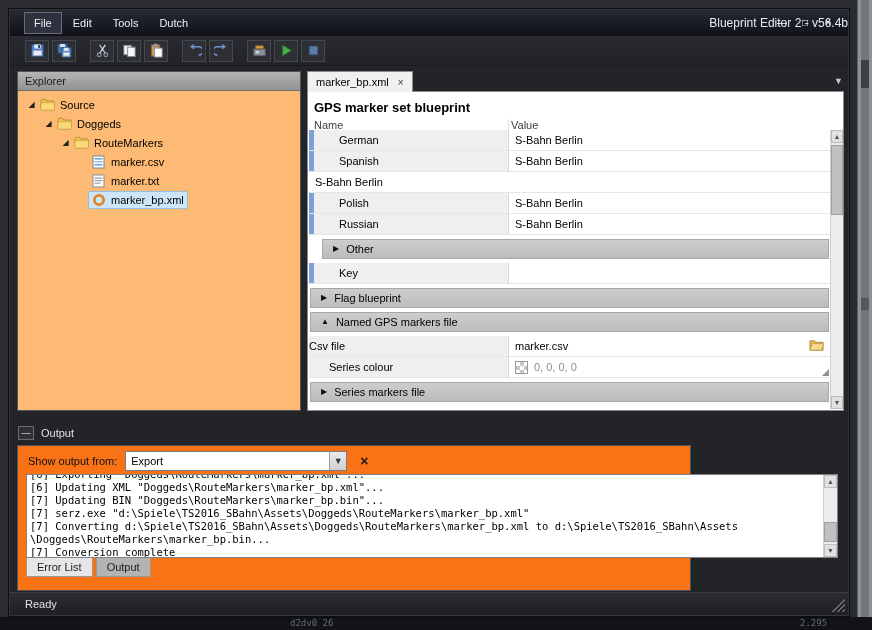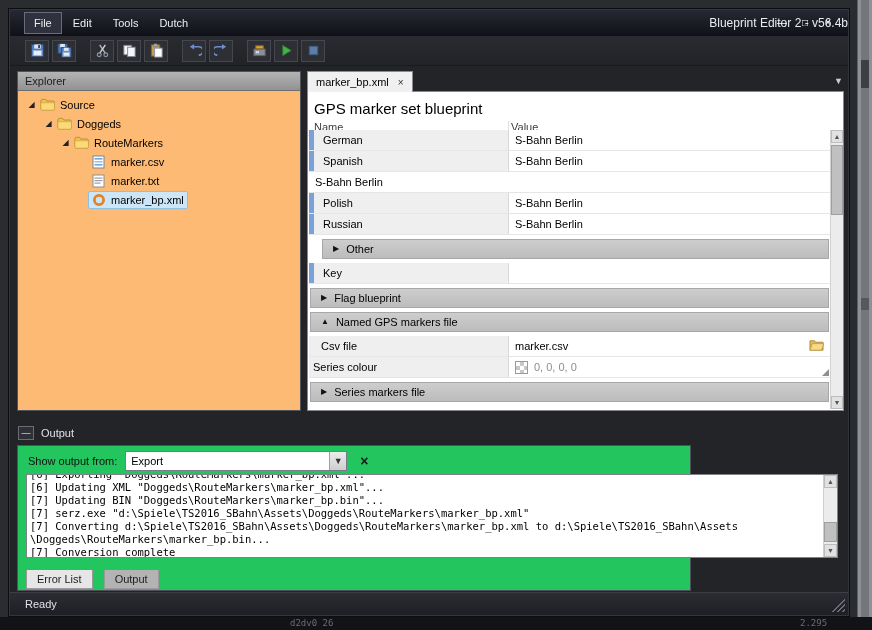--- a/index.html
+++ b/index.html
@@ -42,64 +42,64 @@
   .tree-icon{width:17px;height:14px;margin-right:4px;flex:none;display:flex;align-items:center;justify-content:center}
   .tree-label{white-space:nowrap}
 
   
   .editor{position:absolute;left:298px;top:62px;width:537px;height:340px}
   .tabstrip{height:20px;position:relative}
   .tab{position:absolute;left:0;top:0;height:21px;background:#f0f0f0;border:1px solid #8a8c92;border-bottom:none;display:flex;align-items:center;padding:0 8px;gap:9px;z-index:2}
   .tab-close{color:#333;font-size:10px}
   .tab-dd{position:absolute;right:1px;top:5px;color:#c9ccd2;font-size:9px}
   .gridpanel{position:absolute;left:0;top:20px;width:537px;height:320px;background:#fff;border:1px solid #85878d}
-  .bp-title{font-weight:normal;font-size:15px;padding:8px 6px 4px}
+  .bp-title{font-weight:bold;font-size:13px;padding:8px 6px 4px}
   .grid-header{height:15px;border-bottom:1px solid #e0e0e0;position:relative;color:#3c3c3c}
   .grid-header .col-name{position:absolute;left:6px;top:0}
   .grid-header .col-value{position:absolute;left:203px;top:0}
   .grid-header::after{content:"";position:absolute;left:200px;top:0;bottom:0;width:1px;background:#e0e0e0}
   .grid-rows{position:absolute;left:1px;top:38px;right:13px;bottom:1px;overflow:hidden;background:#fff}
   .prop-row{display:flex;height:21px;border-bottom:1px solid #e6e6e6;position:relative}
-  .cell-name{width:200px;background:#efefef;border-right:1px solid #d9d9d9;display:flex;align-items:center;padding-left:12px;position:relative}
-  .cell-name.strip{padding-left:14px}
+  .cell-name{width:200px;background:#efefef;border-right:1px solid #d9d9d9;display:flex;align-items:center;position:relative}
+  .cell-name.strip{padding-left:30px}
   .cell-name.strip::before{content:"";position:absolute;left:0;top:0;bottom:0;width:5px;background:#7ba2d8}
-  .cell-name.flush{padding-left:4px}
+  .cell-name.flush{padding-left:20px}
   .cell-value{flex:1;background:#fff;display:flex;align-items:center;padding-left:6px;position:relative}
   .val.muted{color:#8e8e8e}
   .trail-ic{position:absolute;right:6px;top:3px}
   .corner{position:absolute;right:1px;bottom:1px;width:0;height:0;border-left:7px solid transparent;border-bottom:7px solid #8f8f8f}
   .swatch{width:13px;height:13px;margin-right:6px;border:1px solid #9a9a9a;flex:none;
     background-image:linear-gradient(45deg,#c8c8c8 25%,transparent 25%,transparent 75%,#c8c8c8 75%),linear-gradient(45deg,#c8c8c8 25%,#fff 25%,#fff 75%,#c8c8c8 75%);
     background-size:8px 8px;background-position:0 0,4px 4px}
   .group-row{height:20px;background:linear-gradient(#cdcdcd,#bcbcbc);border:1px solid #a7a7a7;display:flex;align-items:center;padding-left:10px;gap:7px;margin:4px 1px}
   .group-row.inset{margin-left:13px}
   .group-row .tri{font-size:8px;color:#111;line-height:1}
 
   .vscroll{position:absolute;top:38px;right:0;bottom:1px;width:13px;background:#ececec;border-left:1px solid #d2d2d2}
   .sb-btn{height:13px;background:#e1e1e1;border:1px solid #bdbdbd;font-size:7px;text-align:center;line-height:11px;color:#555}
   .sb-btn.down{position:absolute;bottom:0;left:0;right:0}
   .sb-thumb{position:absolute;left:0;right:0;top:15px;height:70px;background:#c0c0c0;border:1px solid #9f9f9f}
 
   
   .output-header{position:absolute;left:9px;top:414px;height:20px;display:flex;align-items:center;gap:7px;color:#dde0e6}
   .collapse-btn{width:16px;height:14px;border:1px solid #6a6d76;background:#2e3036;color:#dfe2e8;font-size:9px;display:flex;align-items:center;justify-content:center;line-height:1}
-  .output-panel{position:absolute;left:8px;top:436px;width:674px;height:146px;background:#22c55e;border:1px solid #50525a}
+  .output-panel{position:absolute;left:8px;top:436px;width:674px;height:146px;background:#f97316;border:1px solid #50525a}
   .output-controls{position:absolute;left:10px;top:4px;right:10px;height:22px;display:flex;align-items:center}
   .so-label{color:#111;margin-right:8px}
   .combo{width:222px;height:20px;background:#fff;border:1px solid #767b85;display:flex;align-items:center;position:relative}
   .combo-value{padding-left:5px}
   .combo-btn{position:absolute;right:0;top:0;bottom:0;width:17px;background:linear-gradient(#ececec,#cfcfcf);border-left:1px solid #9aa0a8;color:#333;font-size:9px;display:flex;align-items:center;justify-content:center}
   .clear-btn{margin-left:13px;color:#1a1a1a;font-size:14px;font-weight:bold}
   .console-wrap{position:absolute;left:8px;top:28px;width:812px;height:84px;border:1px solid #7f8288;background:#fff}
   .console{position:absolute;left:3px;top:0;right:15px;bottom:0;overflow:hidden;font-family:"DejaVu Sans Mono",monospace;font-size:10.5px;line-height:13px;white-space:pre;color:#000}
   .console .line.clipped{margin-top:-7px}
   .console-scroll{position:absolute;top:0;right:0;bottom:0;width:14px;background:#ececec;border-left:1px solid #cfcfcf}
   .console-scroll .sb-thumb{top:auto;bottom:15px;height:20px}
   .console-scroll .sb-btn.up{position:absolute;top:0;left:0;right:0}
-  .bottom-tabs{position:absolute;left:8px;top:124px;display:flex;gap:11px}
+  .bottom-tabs{position:absolute;left:8px;top:112px;display:flex;gap:3px}
   .btab{height:19px;padding:0 10px;display:flex;align-items:center;background:#e6e6e6;border:1px solid #9a9a9a;border-top:none;color:#1d1d1d}
   .btab.active{background:#b3b3b3}
 
   .statusbar{position:absolute;left:1px;right:1px;bottom:1px;height:23px;background:linear-gradient(#2c2d32,#1e1f24);border-top:1px solid #3c3e44;display:flex;align-items:center;color:#dfe2e8;padding-left:15px}
   .grip{position:absolute;right:3px;bottom:3px;width:13px;height:13px;
     background:linear-gradient(135deg,transparent 0 50%,#6a6d74 50% 57%,transparent 57% 68%,#6a6d74 68% 75%,transparent 75% 86%,#6a6d74 86% 93%,transparent 93%)}
 </style>
 </head>
 <body>
 

